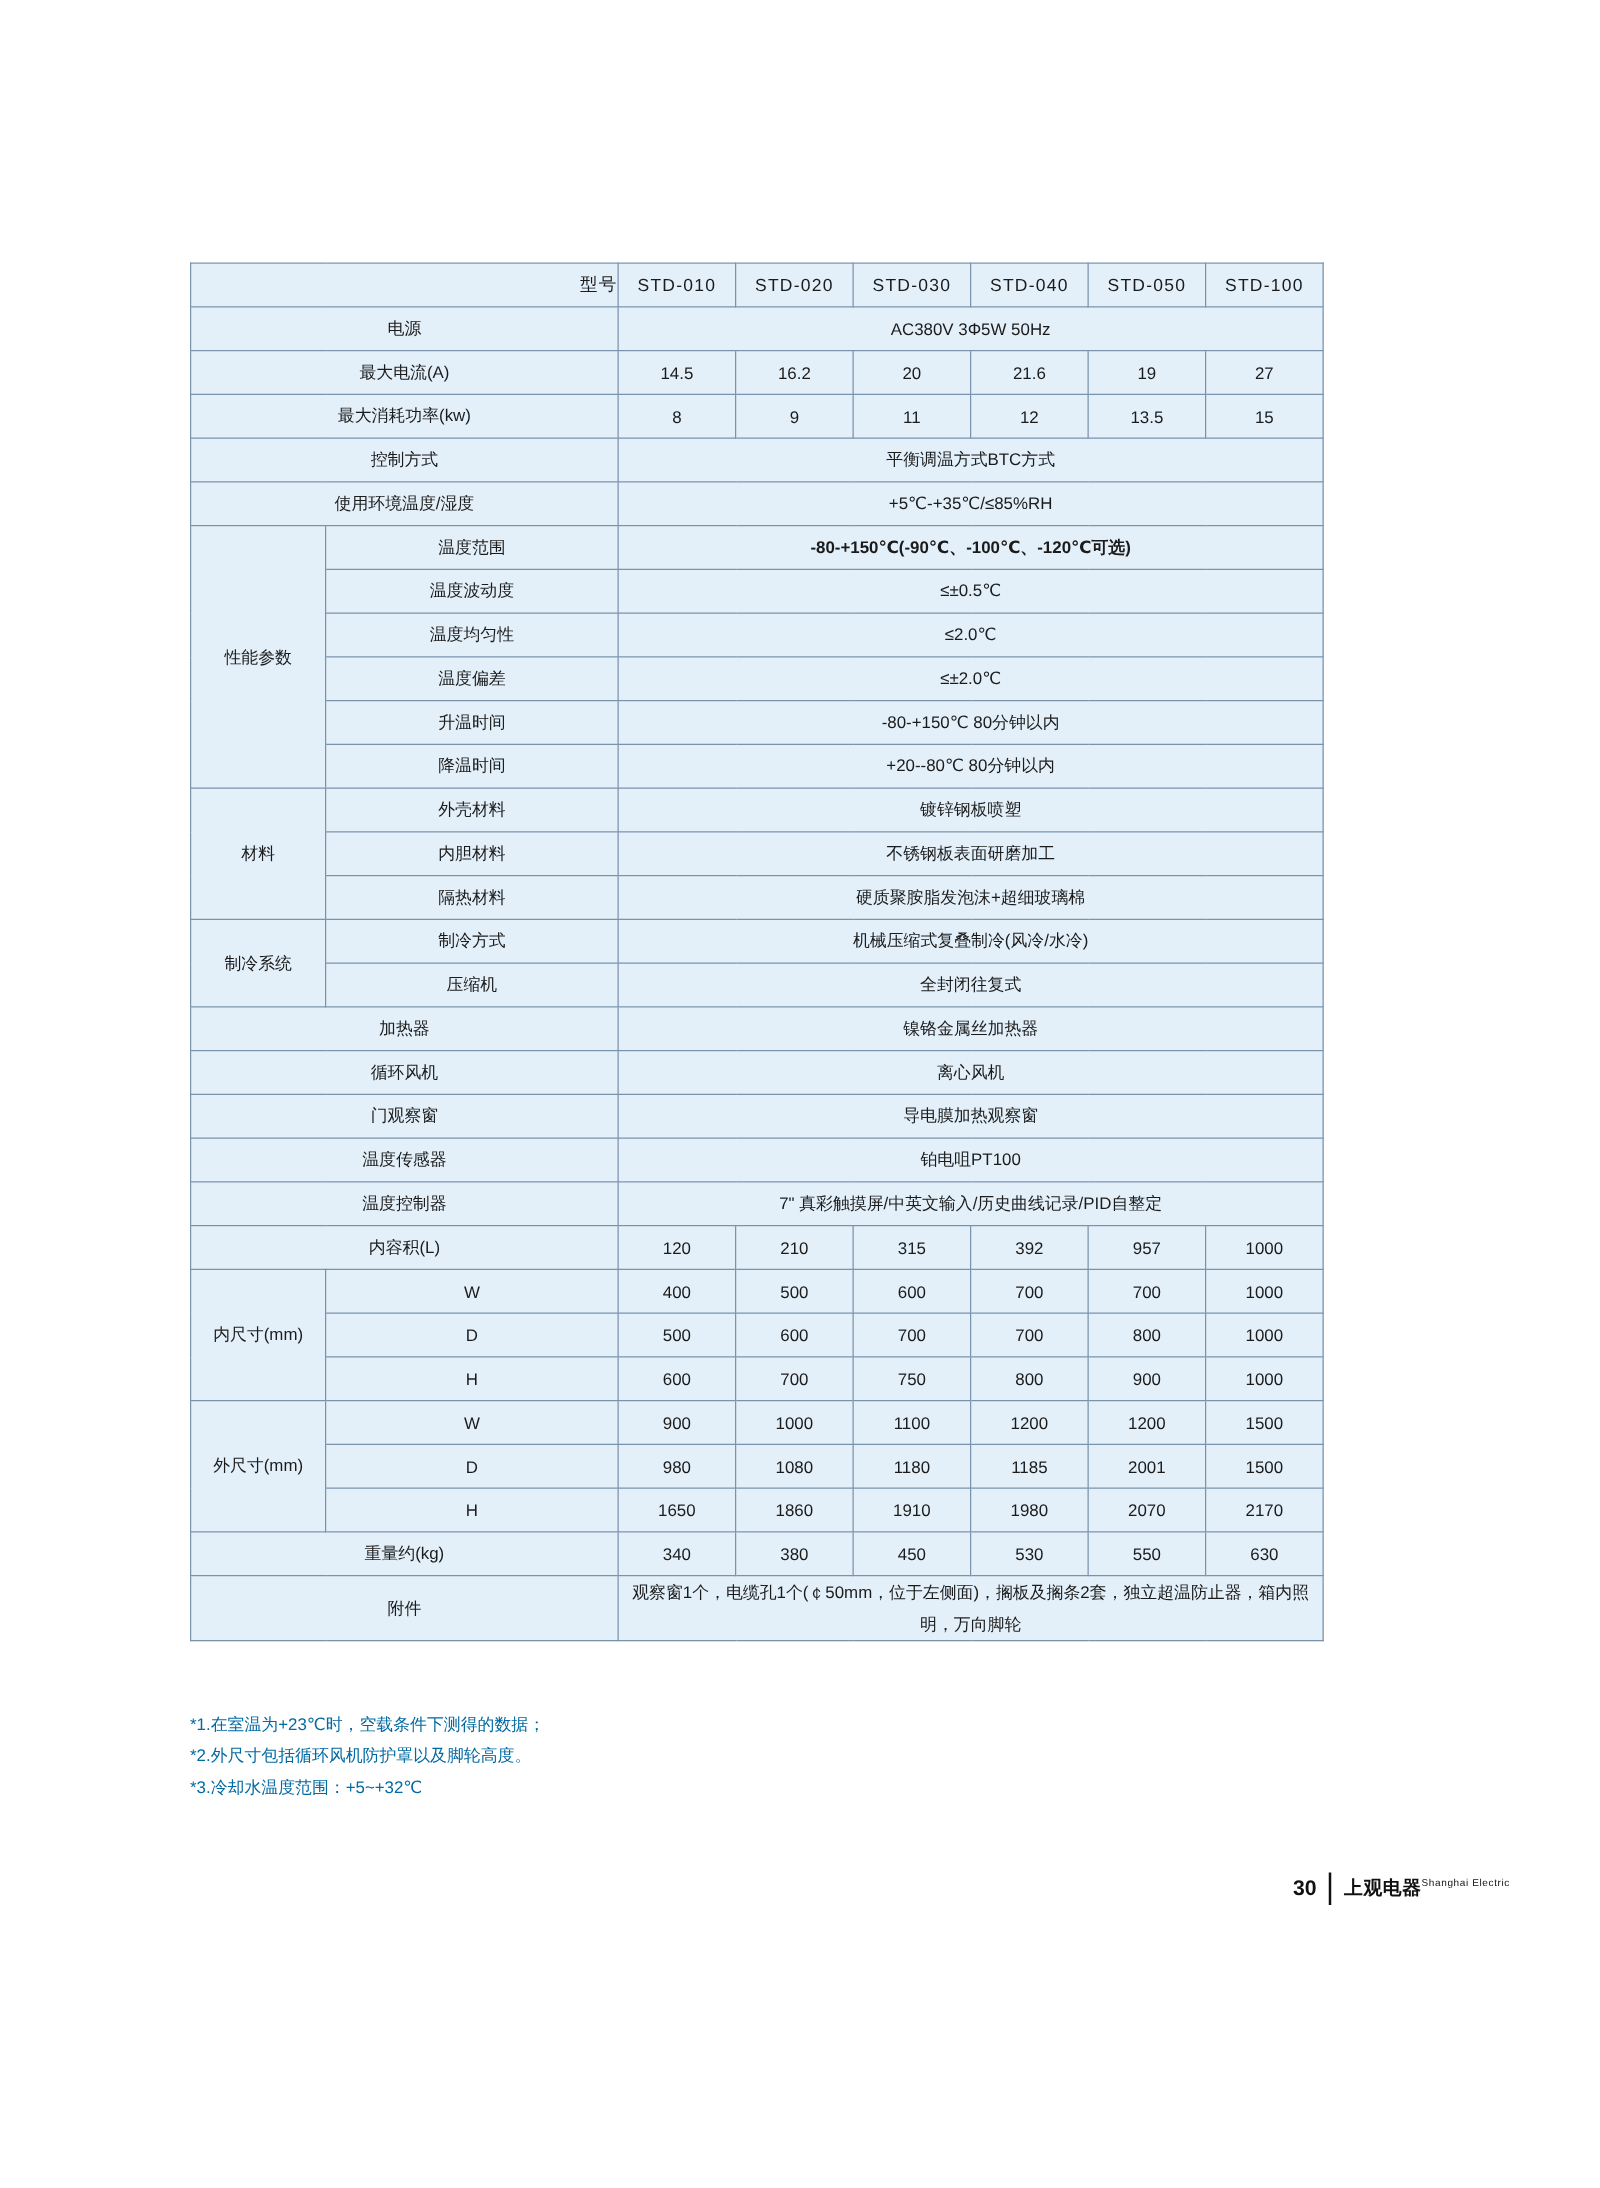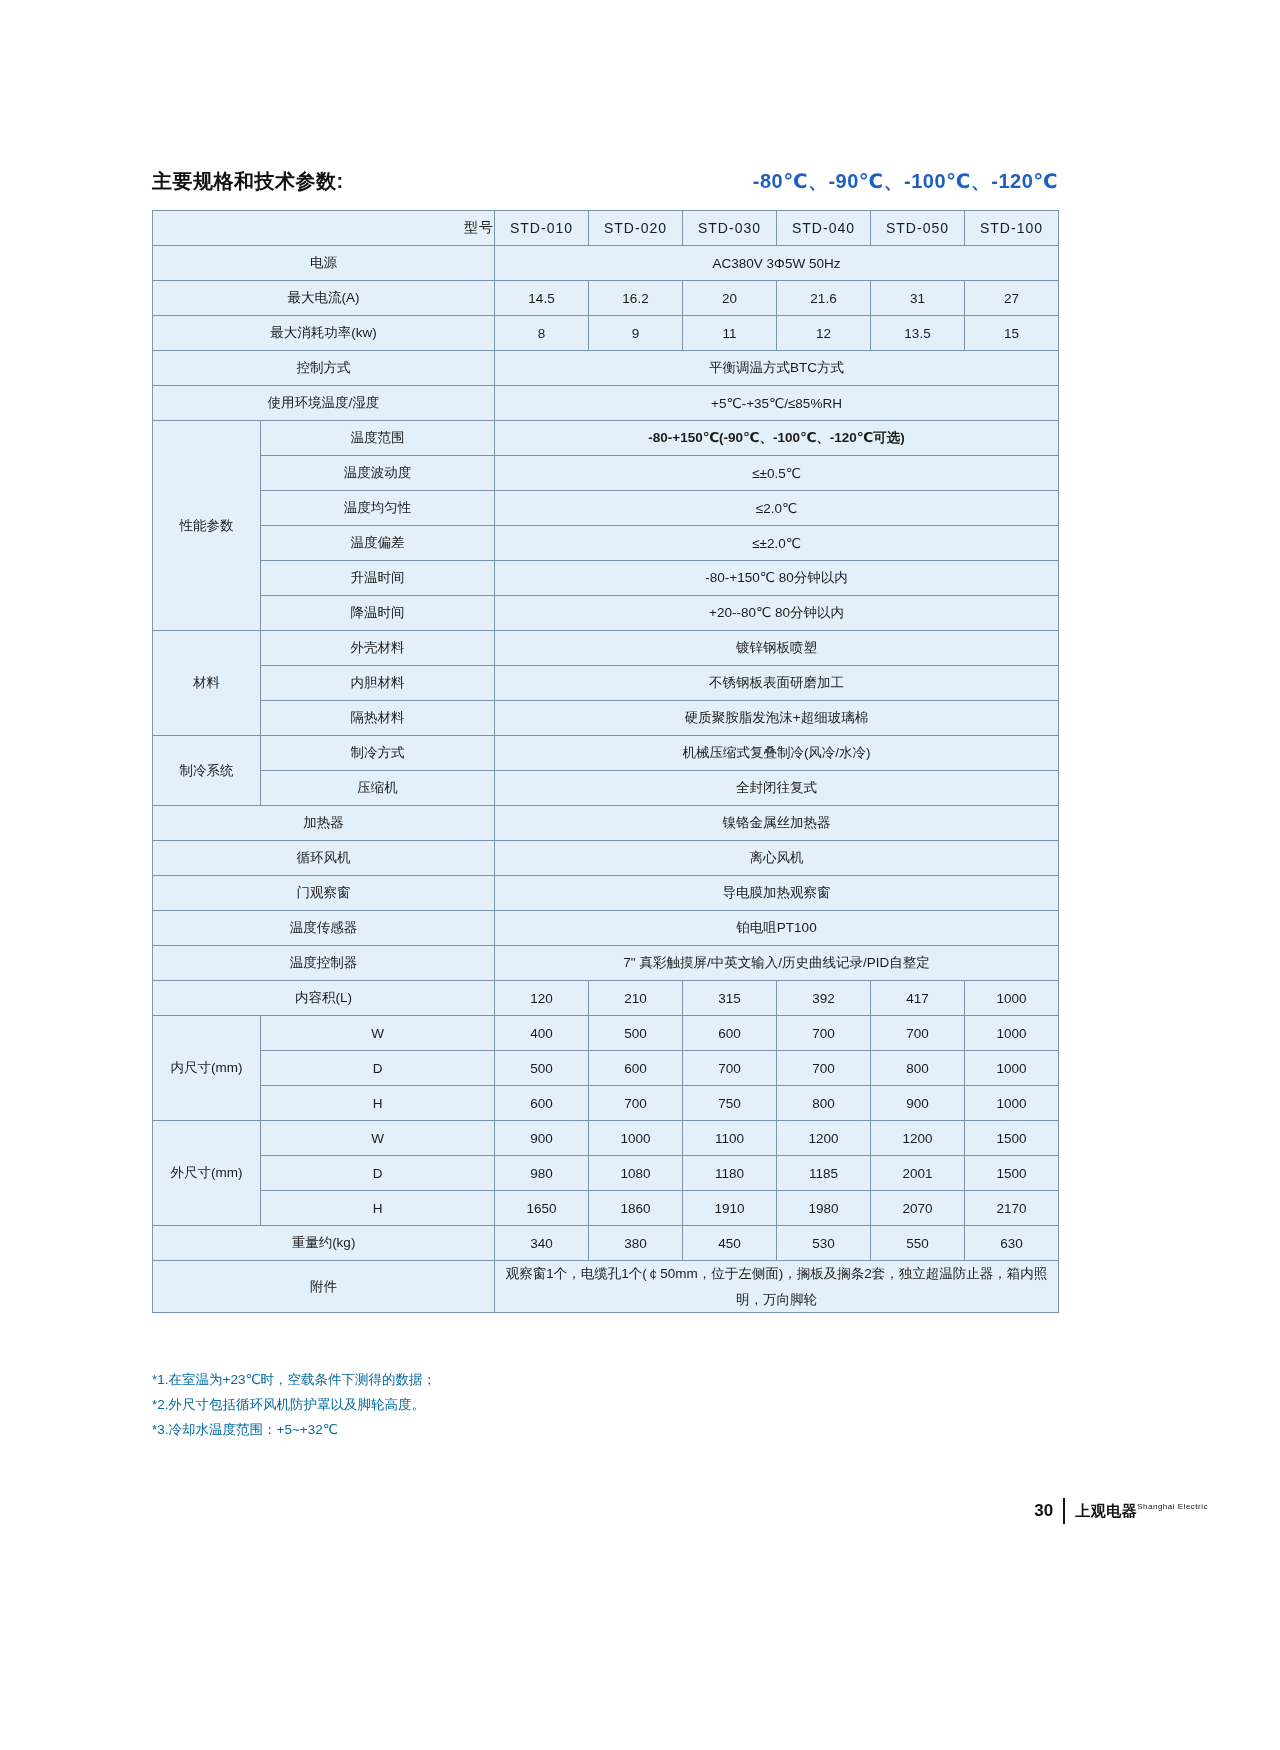--- a/index.html
+++ b/index.html
@@ -141,24 +141,20 @@
     font-size: 8px;
     letter-spacing: 0.5px;
     color: #111;
   }
 </style>
 </head>
 <body>
 
 <div class="page">
 
-  <div class="header-row">
-    <div class="doc-title">主要规格和技术参数:</div>
-    <div class="temp-title">-80℃、-90℃、-100℃、-120℃</div>
-  </div>
 
   <table class="spec">
     <colgroup>
       <col style="width:108px">
       <col style="width:234px">
       <col style="width:94px">
       <col style="width:94px">
       <col style="width:94px">
       <col style="width:94px">
       <col style="width:94px">
@@ -180,21 +176,21 @@
         <td class="lab" colspan="2">电源</td>
         <td class="ctr" colspan="6">AC380V 3Φ5W 50Hz</td>
       </tr>
 
       <tr>
         <td class="lab" colspan="2">最大电流(A)</td>
         <td>14.5</td>
         <td>16.2</td>
         <td>20</td>
         <td>21.6</td>
-        <td>31</td>
+        <td>19</td>
         <td>27</td>
       </tr>
 
       <tr>
         <td class="lab" colspan="2">最大消耗功率(kw)</td>
         <td>8</td>
         <td>9</td>
         <td>11</td>
         <td>12</td>
         <td>13.5</td>
@@ -285,21 +281,21 @@
         <td class="lab" colspan="2">温度控制器</td>
         <td class="ctr" colspan="6">7" 真彩触摸屏/中英文输入/历史曲线记录/PID自整定</td>
       </tr>
 
       <tr>
         <td class="lab" colspan="2">内容积(L)</td>
         <td>120</td>
         <td>210</td>
         <td>315</td>
         <td>392</td>
-        <td>417</td>
+        <td>957</td>
         <td>1000</td>
       </tr>
 
       <tr>
         <td class="group" rowspan="3">内尺寸(mm)</td>
         <td class="subctr">W</td>
         <td>400</td>
         <td>500</td>
         <td>600</td>
         <td>700</td>

